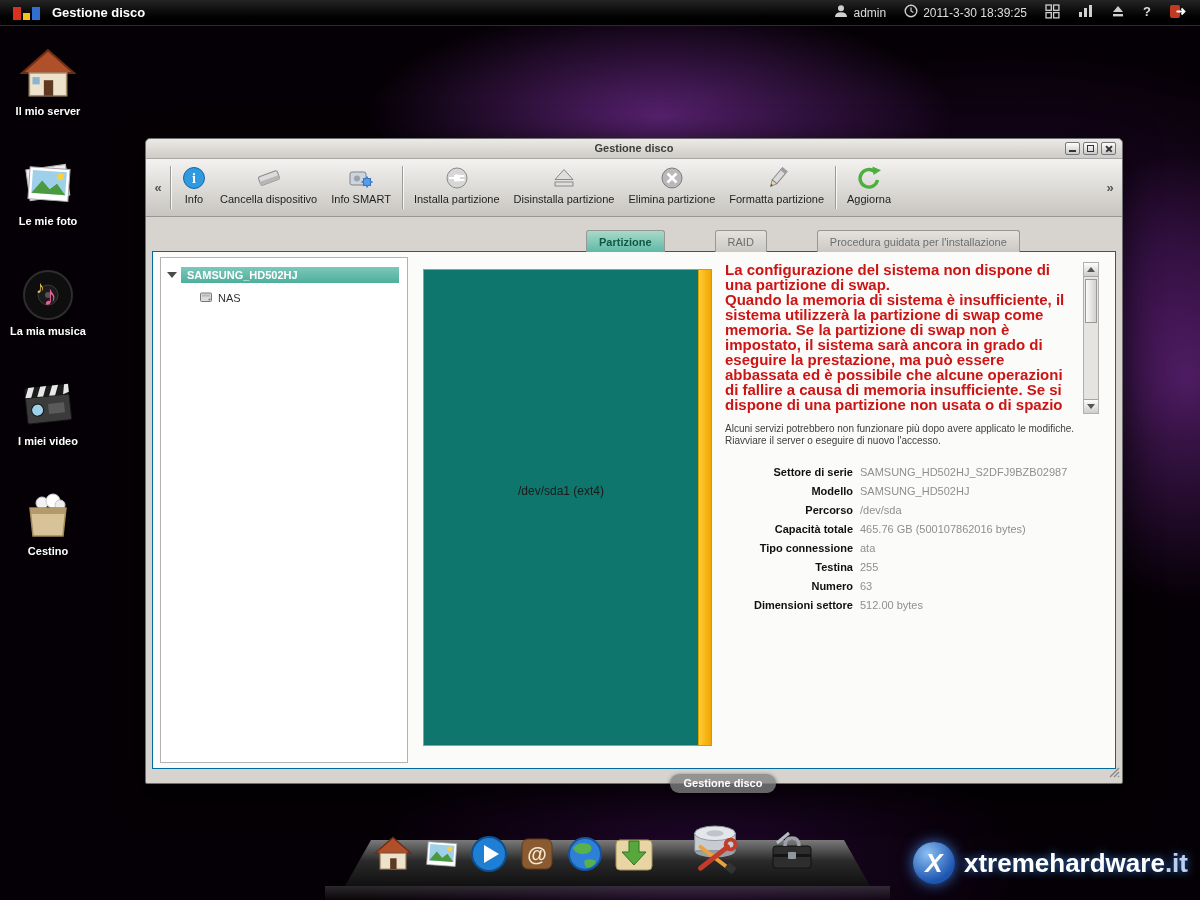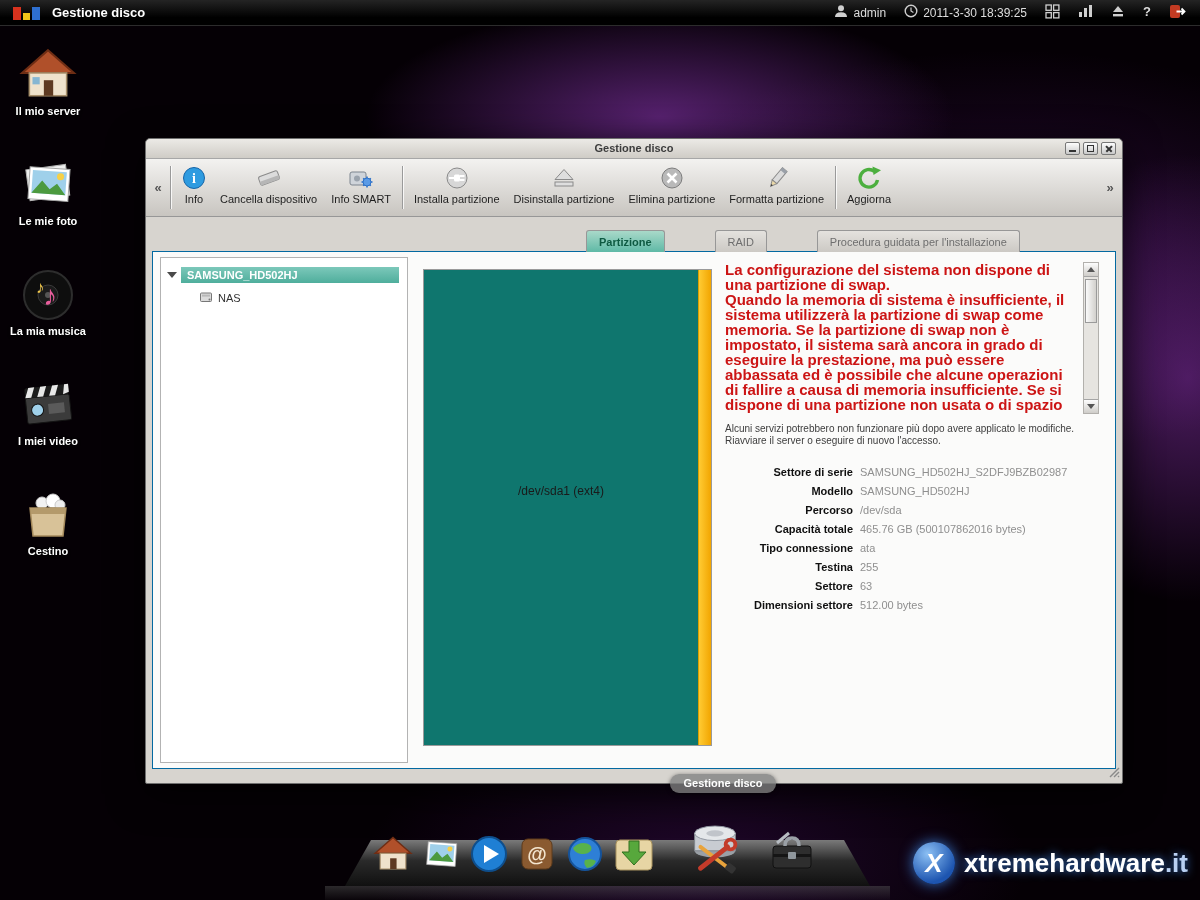--- a/index.html
+++ b/index.html
@@ -454,21 +454,21 @@
           </div>
         <div class="drow">
             <span class="dlabel">Tipo connessione</span>
             <span class="dvalue">ata</span>
           </div>
         <div class="drow">
             <span class="dlabel">Testina</span>
             <span class="dvalue">255</span>
           </div>
         <div class="drow">
-            <span class="dlabel">Settore</span>
+            <span class="dlabel">Numero</span>
             <span class="dvalue">63</span>
           </div>
         <div class="drow">
             <span class="dlabel">Dimensioni settore</span>
             <span class="dvalue">512.00 bytes</span>
           </div>
       </div>
     </div>
   </div>
 

